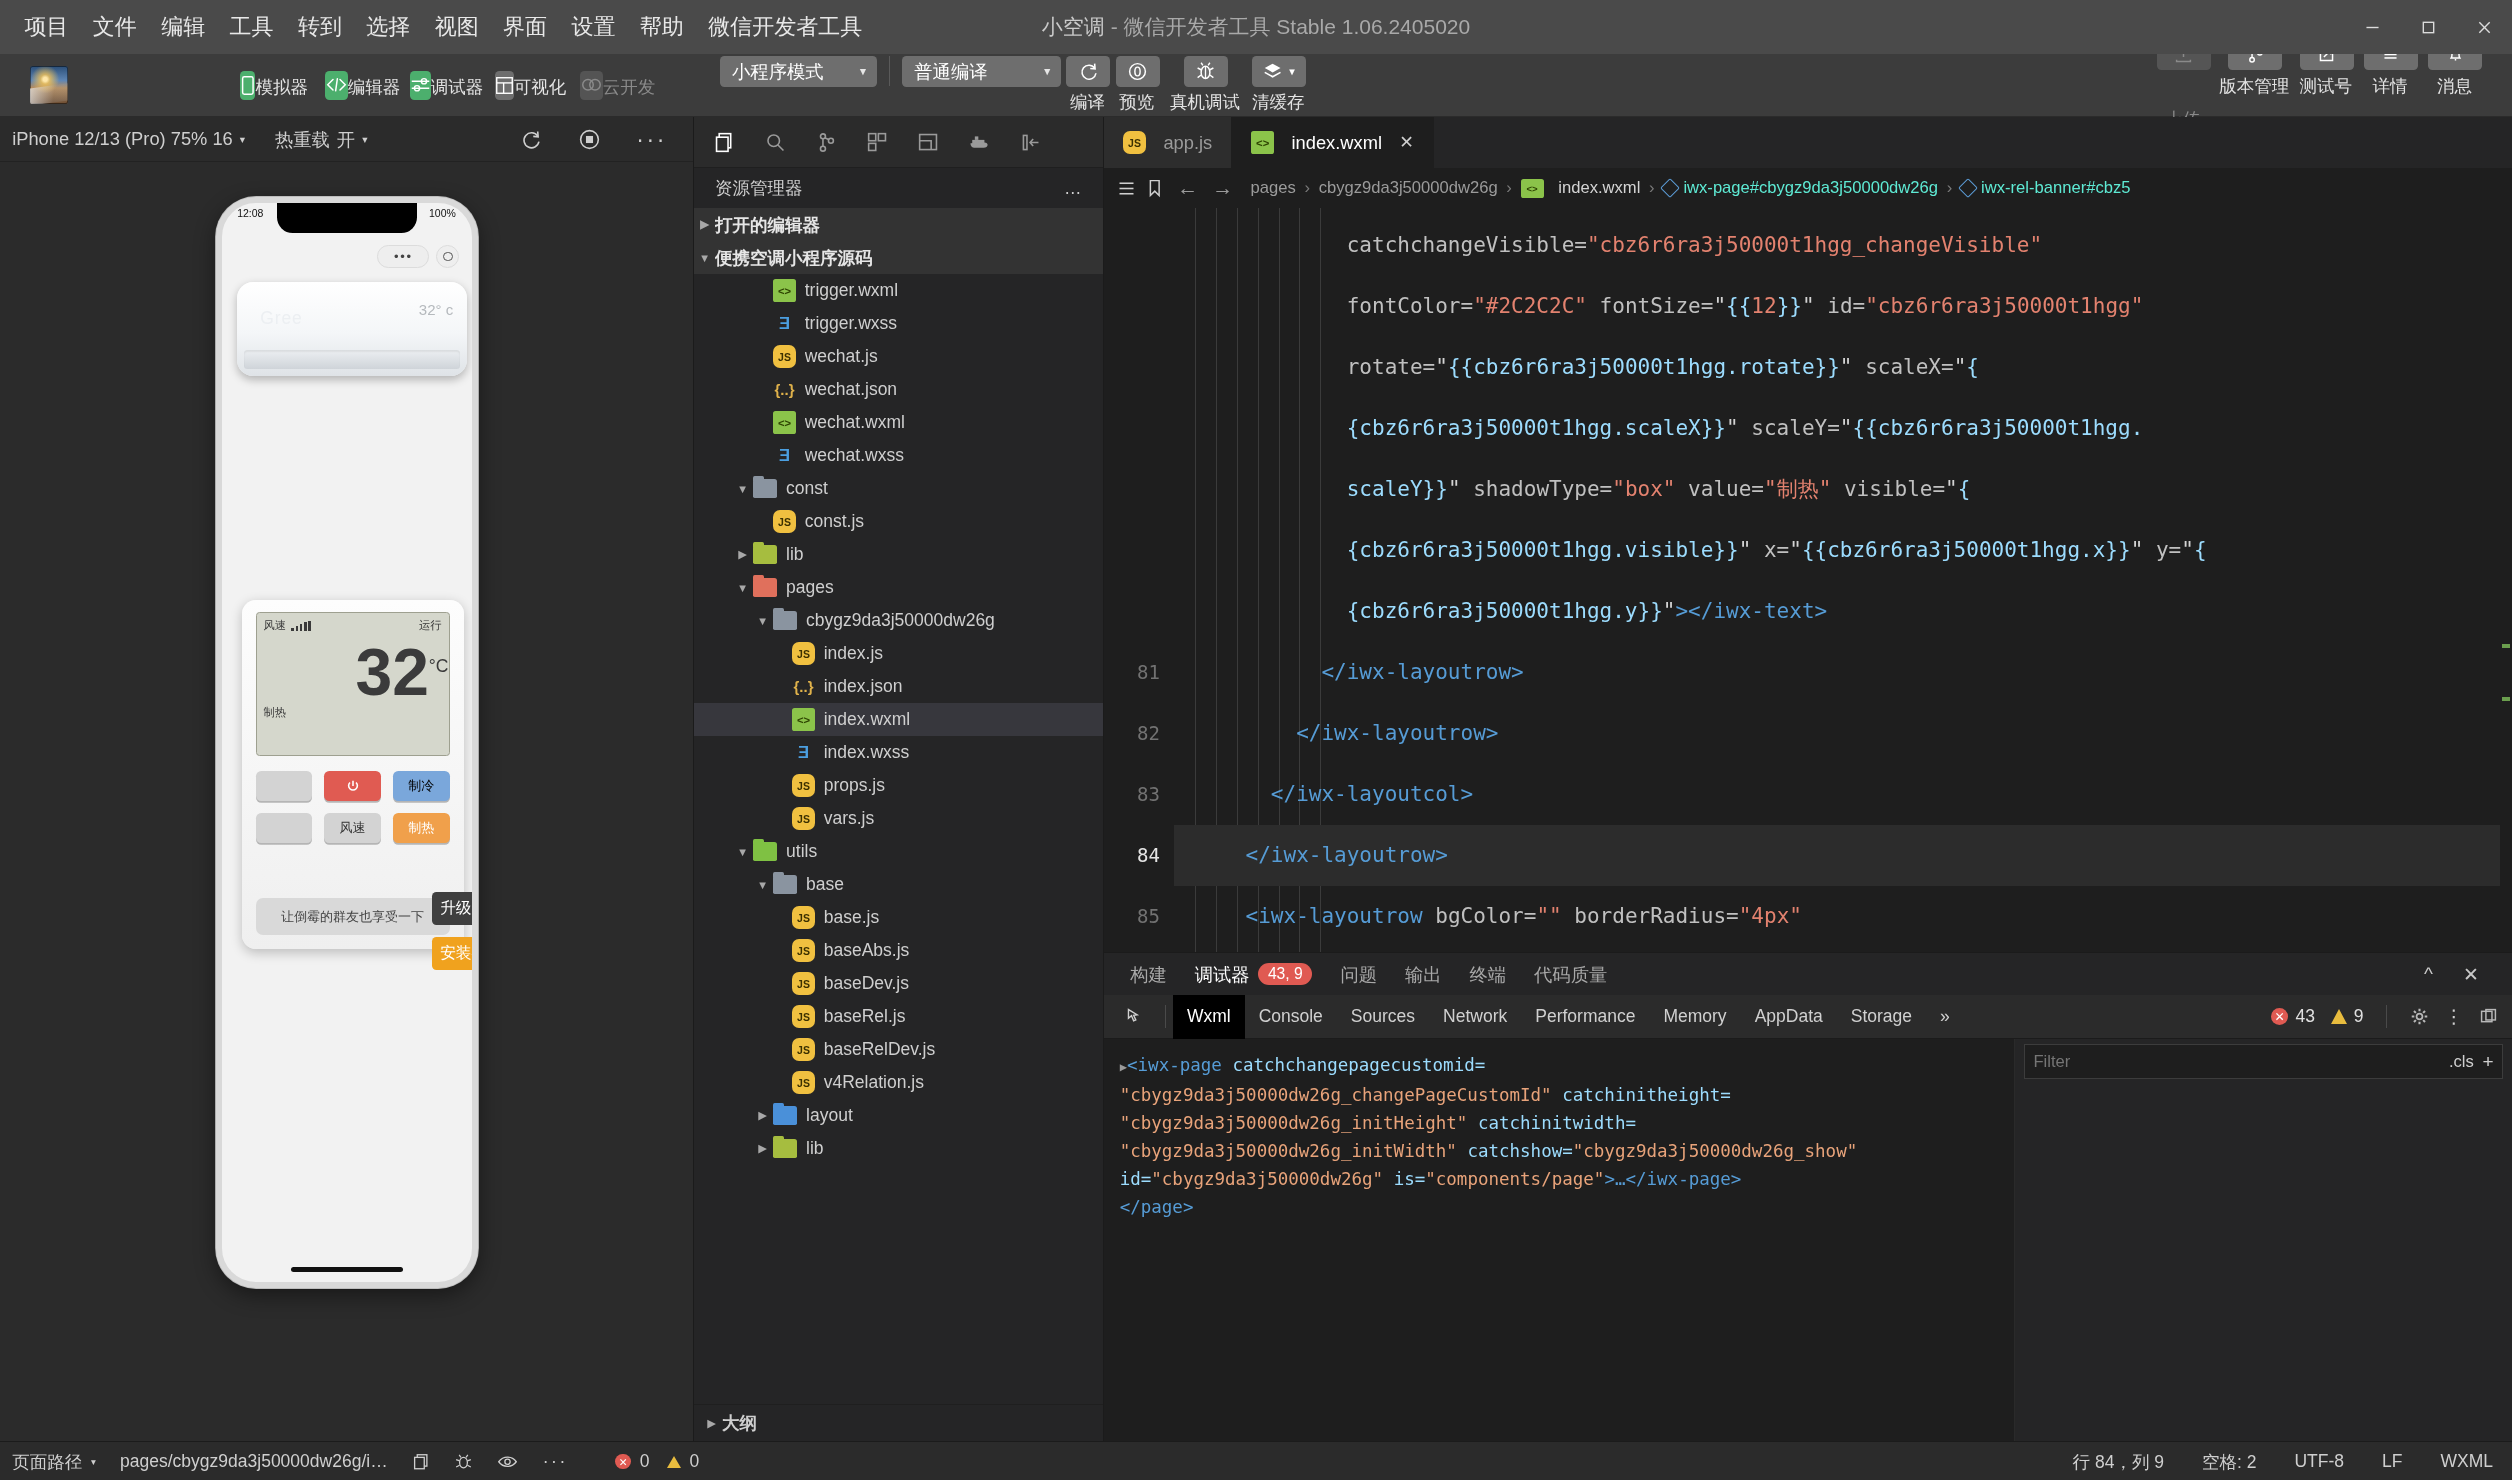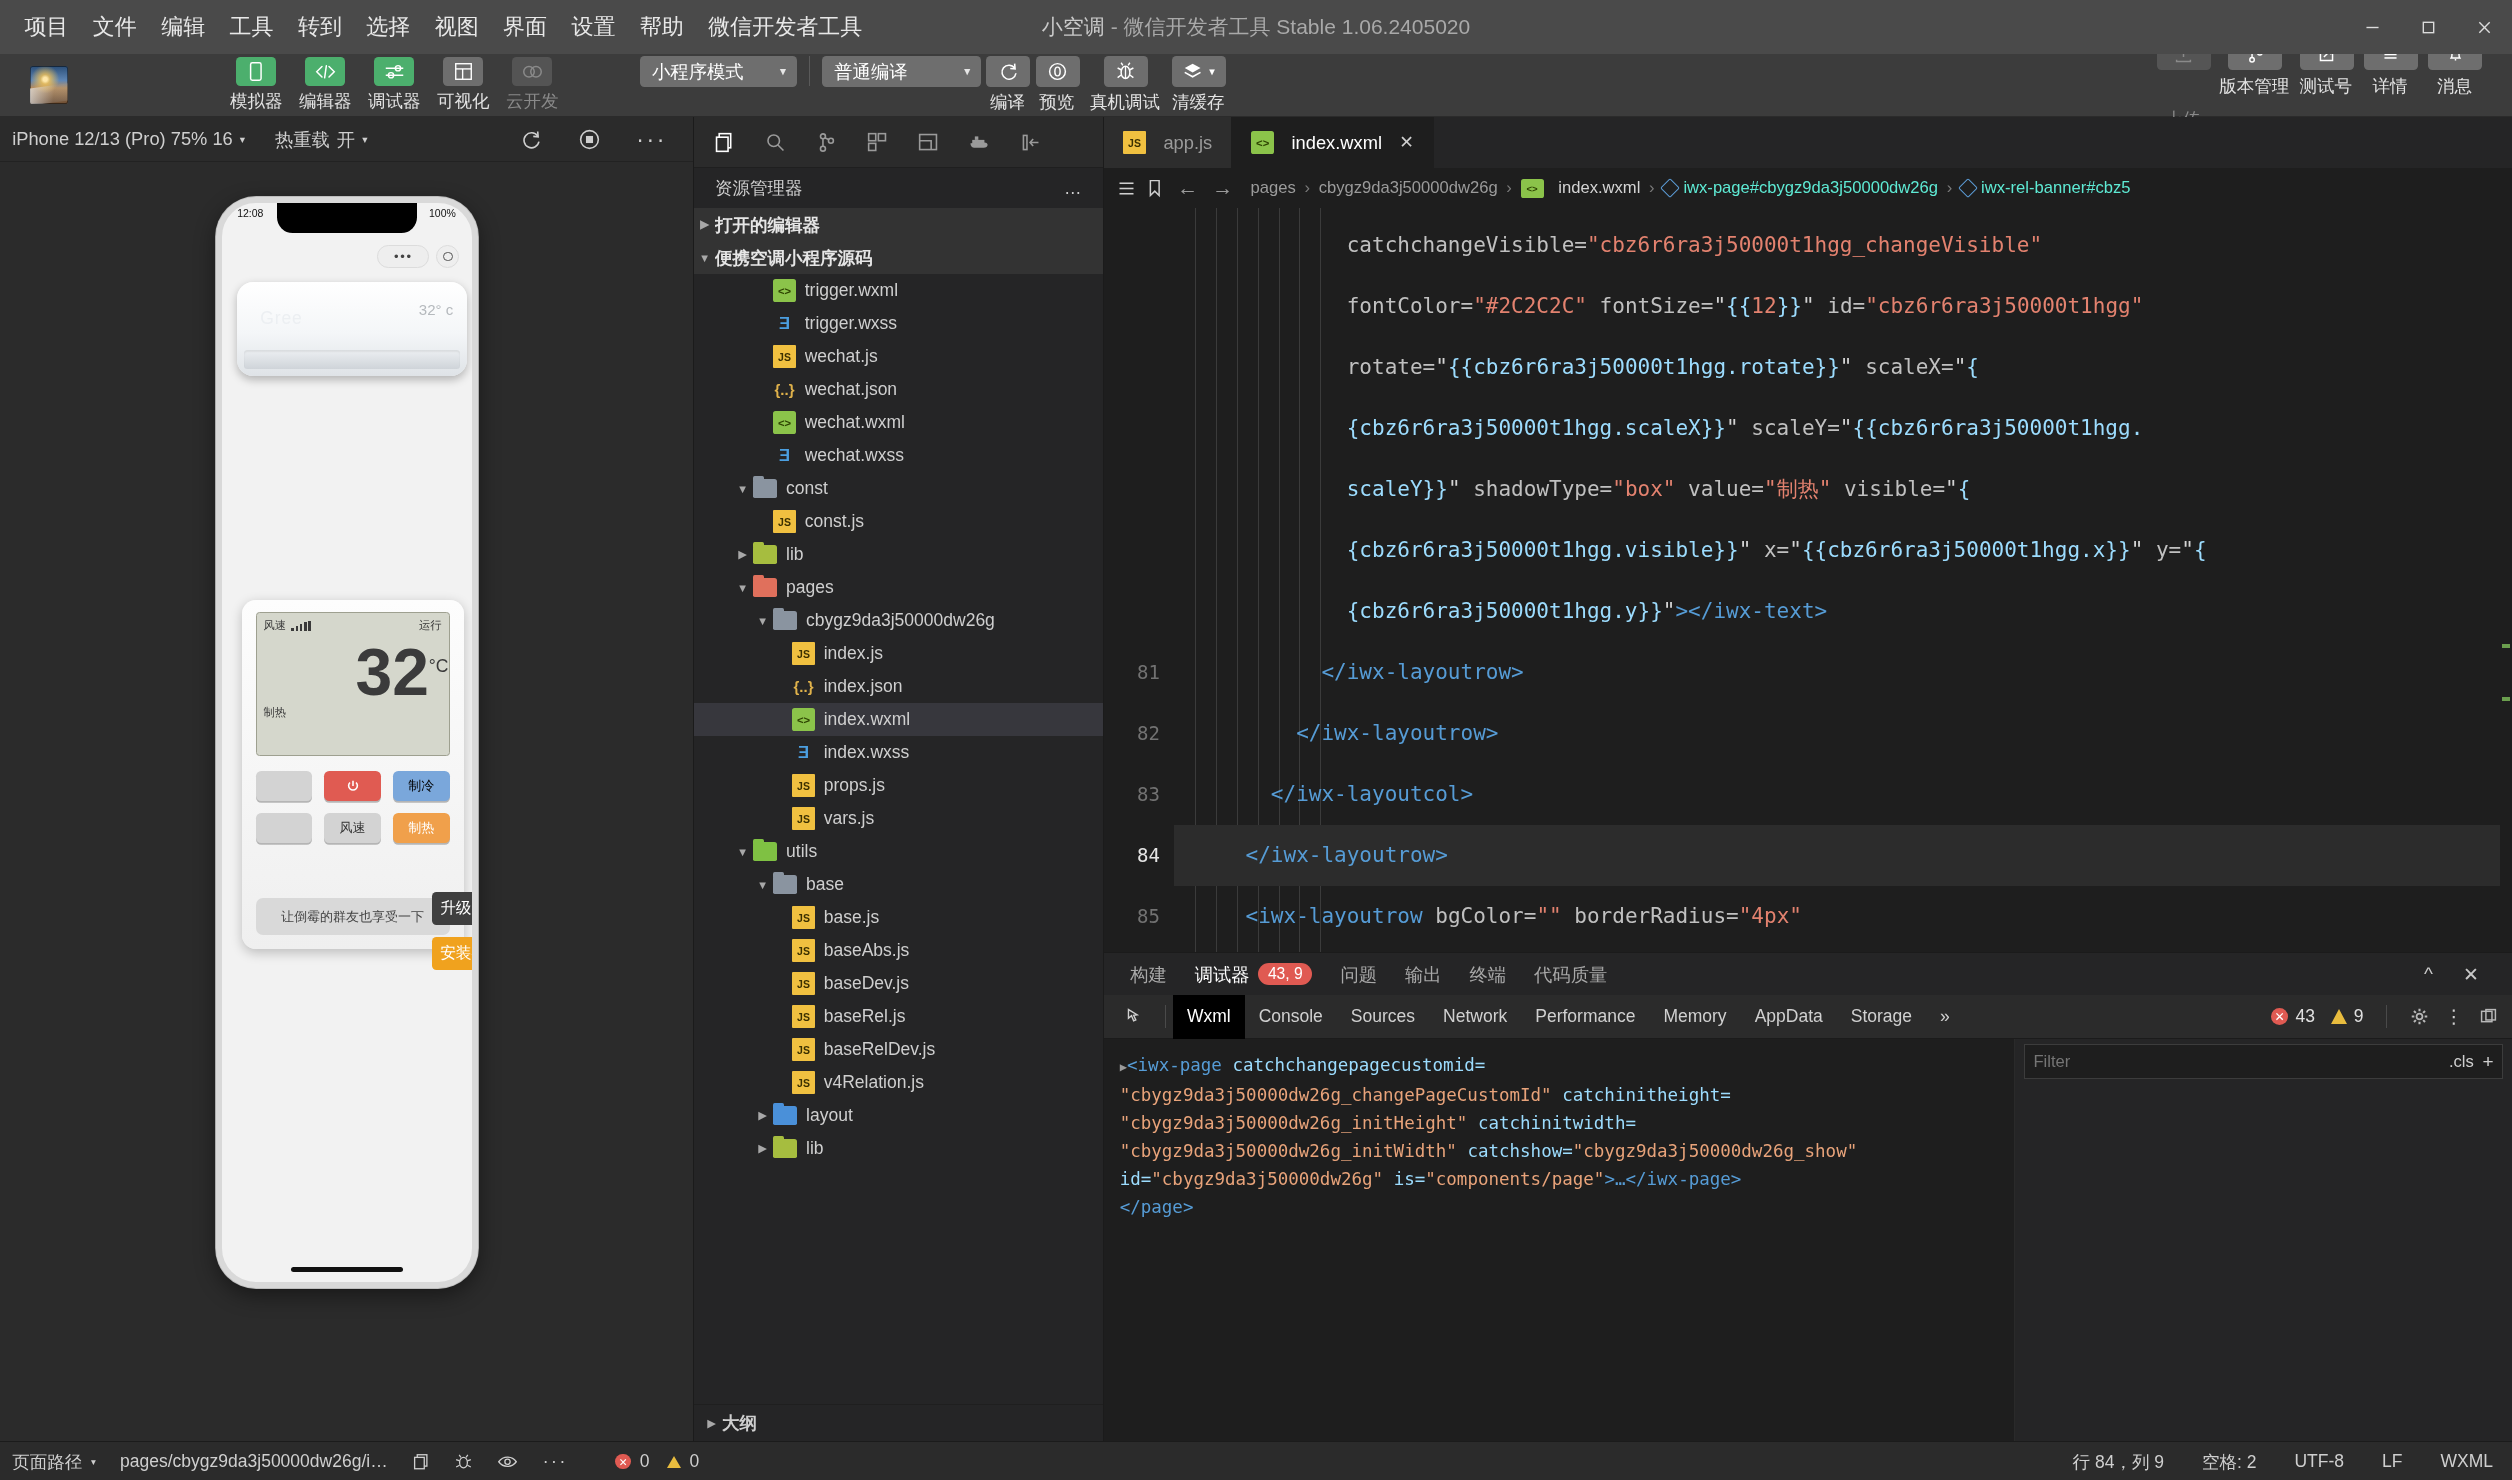--- a/index.html
+++ b/index.html
@@ -46,21 +46,21 @@
     box-shadow: inset 0 0 0 0.9px rgba(0,0,0,.5);
     position:relative; overflow:hidden;
   }
   .proj-avatar:after{
     content:""; position:absolute; left:-10%; top:52%; width:120%; height:46%;
     background:linear-gradient(105deg, rgba(230,230,230,.85), rgba(160,160,160,.2) 60%);
     transform:rotate(-8deg);
   }
   .tbgroup { display:flex; align-items:flex-start; }
   .tbbtn {
-    display:flex; flex-direction:column; align-items:center; width:49px; margin:0 10px;
+    display:flex; flex-direction:row; align-items:center; width:49px; margin:0 18px;
     cursor:default;
   }
   .tbbtn .ico {
     width:40px; height:29px; border-radius:4.4px; display:flex; align-items:center; justify-content:center;
     color:#fff;
   }
   .tbbtn .ico.green { background:#4caf6d; }
   .tbbtn .ico.grey  { background:#6e6e6e; }
   .tbbtn .lbl { font-size:17.5px; color:#e3e3e3; margin-top:3.5px; white-space:nowrap; }
   .tbbtn.dim .ico { background:#545454; color:#8a8a8a; }
@@ -204,21 +204,21 @@
     padding:0 19px 0 21px; font-size:17.5px; color:#cfcfcf;
   }
   .tree { flex:1; overflow:hidden; font-size:17.5px; }
   .trow {
     display:flex; align-items:center; height:33px; padding-right:5.2px; color:#cfcfcf;
     white-space:nowrap;
   }
   .trow.sel { background:#37373d; }
   .trow.section { font-weight:700; color:#e6e6e6; background:#333333; }
   .twist { width:21px; text-align:center; font-size:11.3px; color:#a8a8a8; flex:0 0 21px; }
-  .fico { width:23px; height:23px; margin-right:8.7px; flex:0 0 23px; display:flex; align-items:center; justify-content:center; font-size:11.3px; font-weight:700; border-radius:1px; }
+  .fico { width:23px; height:23px; margin-right:8.7px; flex:0 0 23px; display:flex; align-items:center; justify-content:center; font-size:11.3px; font-weight:700; border-radius:7px; }
   .fico.js { background:#f0c040; color:#3b3000; font-size:10.5px; }
   .fico.json { background:transparent; color:#e0b24b; font-size:15px; }
   .fico.wxml { background:#8bc34a; color:#2d4300; border-radius:2.6px; font-size:11.3px; }
   .fico.wxss { background:transparent; color:#4b9fe0; font-size:16.6px; font-weight:700; }
   .folder { width:24.4px; height:19px; margin-right:8.7px; flex:0 0 24.4px; border-radius:2.6px 2.6px 1.7px 1.7px; position:relative; }
   .folder:before{ content:""; position:absolute; top:-3.5px; left:0; width:10.5px; height:5.2px; border-radius:1.7px 1.7px 0 0; background:inherit; }
   .f-grey { background:#8a94a0; }
   .f-green{ background:#a6bd3f; }
   .f-red  { background:#e0705c; }
   .f-blue { background:#4a90d9; }

